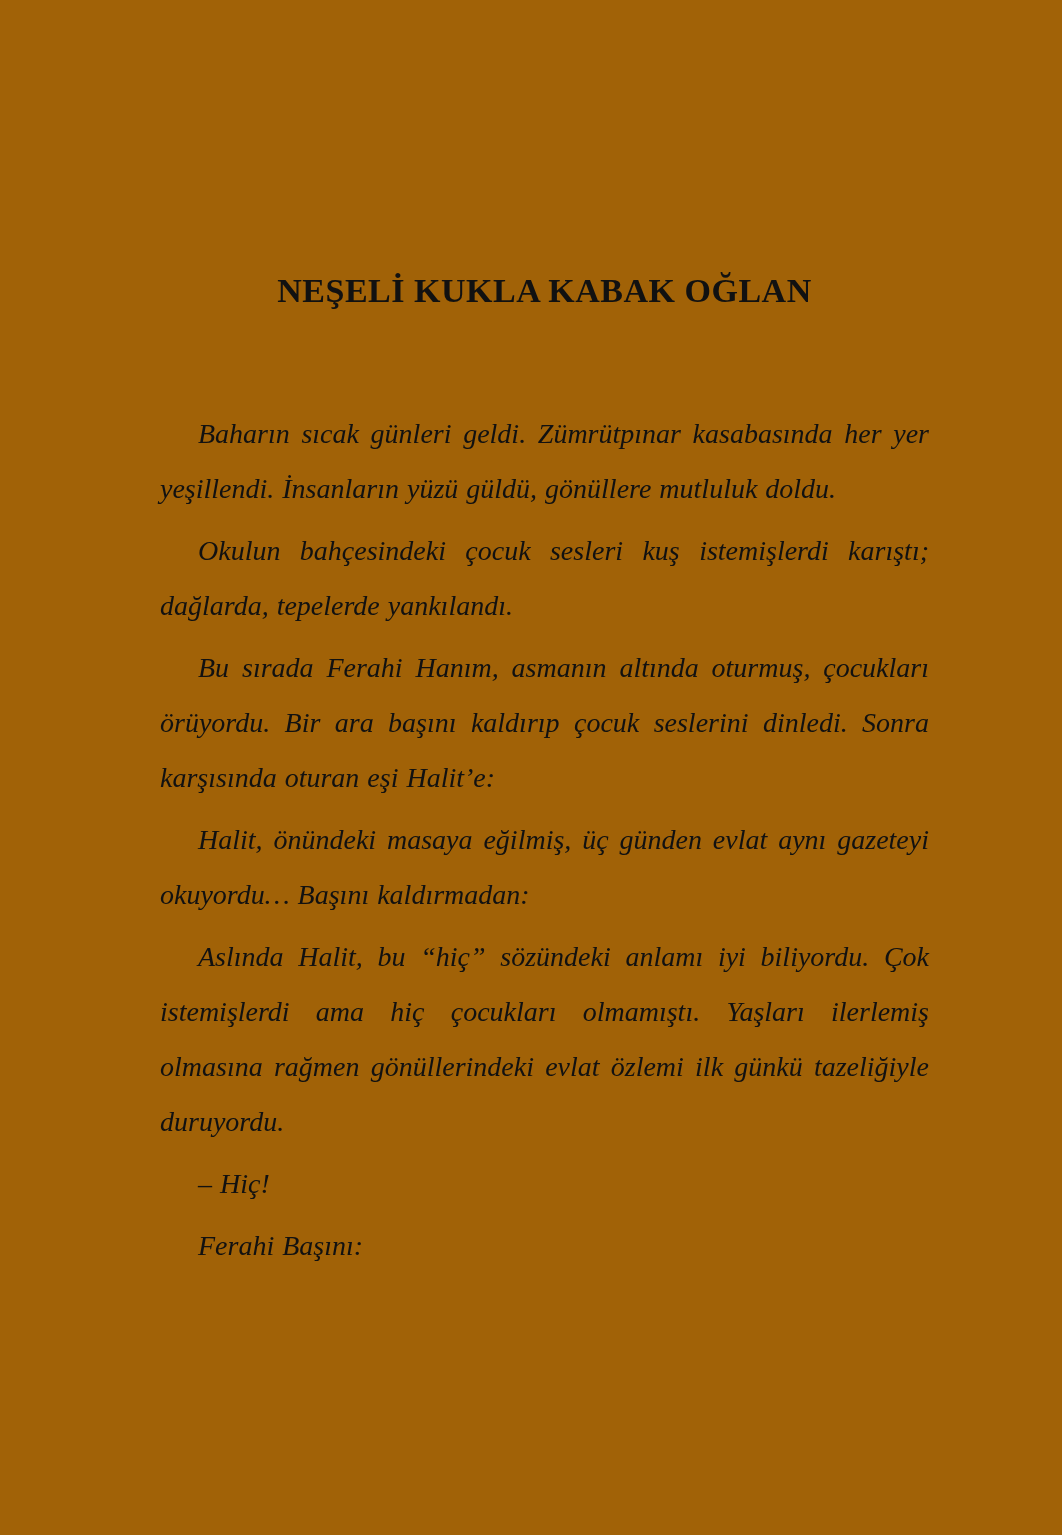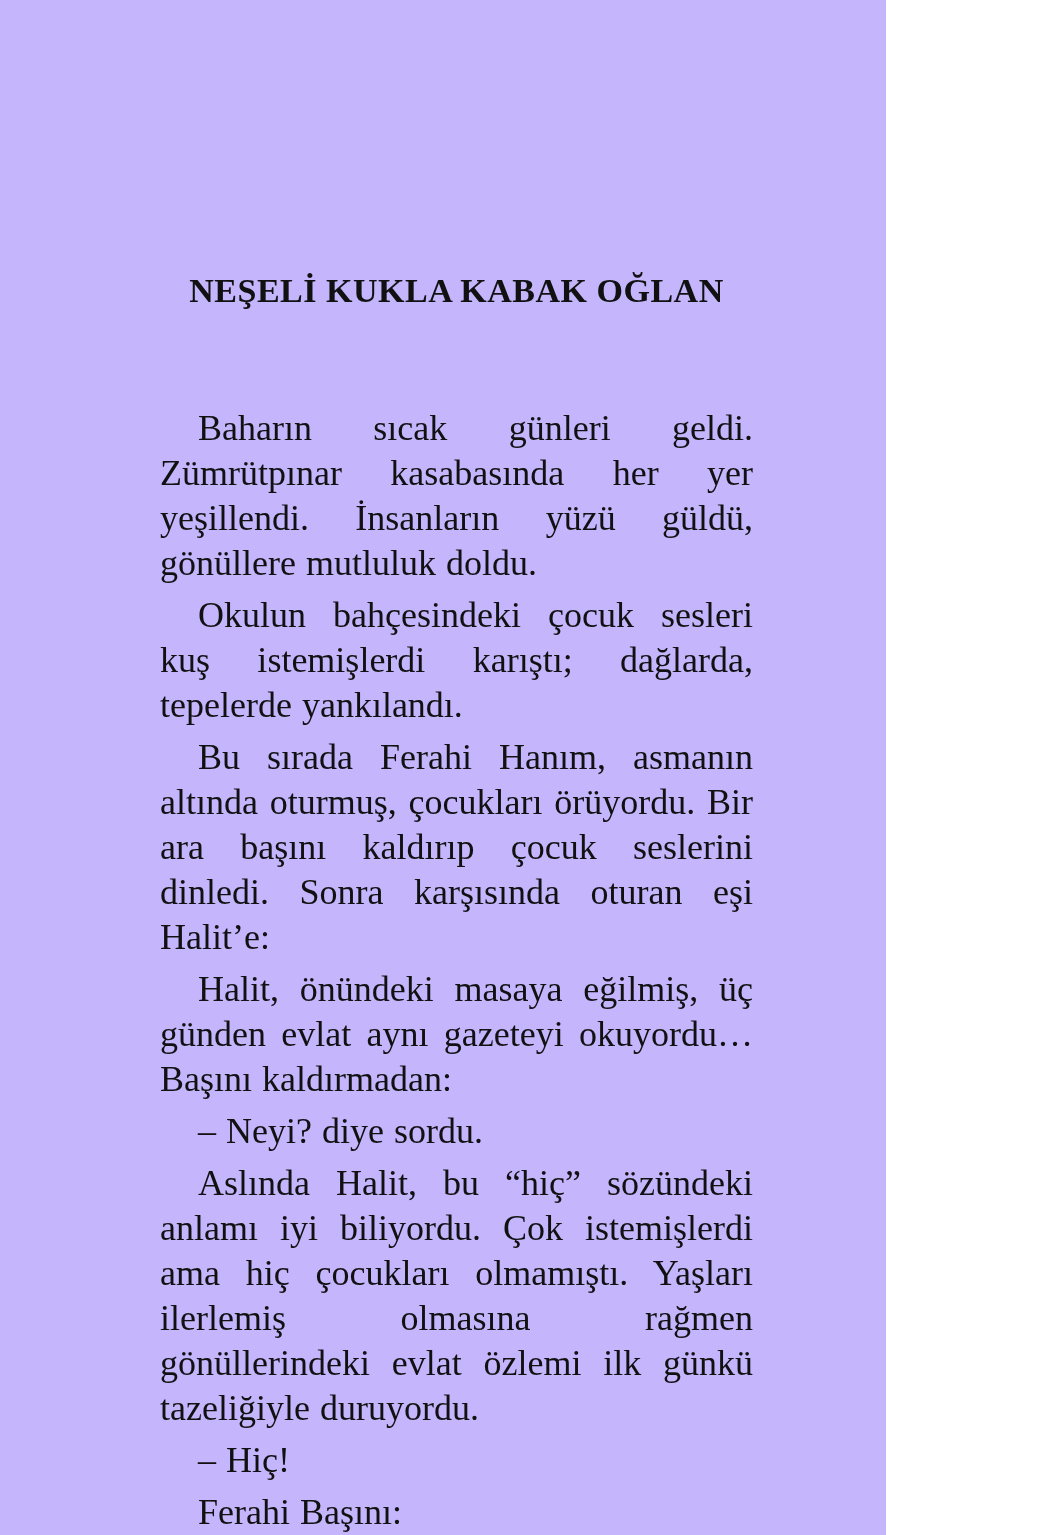--- a/index.html
+++ b/index.html
@@ -5,58 +5,58 @@
   * { margin: 0; padding: 0; box-sizing: border-box; }
 
   html, body {
     width: 1063px;
     height: 1535px;
     background: #ffffff;
     overflow: hidden;
   }
 
   .book-page {
-    width: 886px;
+    width: 1062px;
     height: 1535px;
-    background: #c4b5fd;
+    background: #a16207;
     color: #111111;
     font-family: "Liberation Serif", "DejaVu Serif", serif;
     padding: 272px 133px 4px 160px;
   }
 
   .chapter-title {
     font-size: 34px;
     font-weight: bold;
     letter-spacing: 0.5px;
     text-align: center;
     color: #111111;
     margin-bottom: 96px;
   }
 
   .body-text p {
-    font-size: 36px;
-    line-height: 45px;
+    font-size: 28px;
+    line-height: 55px;
     text-align: justify;
     text-indent: 38px;
     color: #111111;
     margin-bottom: 7px;
     word-spacing: 1px;
+    font-style: italic;
   }
 </style>
 </head>
 <body>
 
 <div class="book-page">
 
   <h1 class="chapter-title">NEŞELİ KUKLA KABAK OĞLAN</h1>
 
   <div class="body-text">
     <p>Baharın sıcak günleri geldi. Zümrütpınar kasabasında her yer yeşillendi. İnsanların yüzü güldü, gönüllere mutluluk doldu.</p>
     <p>Okulun bahçesindeki çocuk sesleri kuş istemişlerdi karıştı; dağlarda, tepelerde yankılandı.</p>
     <p>Bu sırada Ferahi Hanım, asmanın altında oturmuş, çocukları örüyordu. Bir ara başını kaldırıp çocuk seslerini dinledi. Sonra karşısında oturan eşi Halit’e:</p>
     <p>Halit, önündeki masaya eğilmiş, üç günden evlat aynı gazeteyi okuyordu… Başını kaldırmadan:</p>
-    <p>– Neyi? diye sordu.</p>
     <p>Aslında Halit, bu “hiç” sözündeki anlamı iyi biliyordu. Çok istemişlerdi ama hiç çocukları olmamıştı. Yaşları ilerlemiş olmasına rağmen gönüllerindeki evlat özlemi ilk günkü tazeliğiyle duruyordu.</p>
     <p>– Hiç!</p>
     <p>Ferahi Başını:</p>
   </div>
 
 </div>
 
 </body></html>

